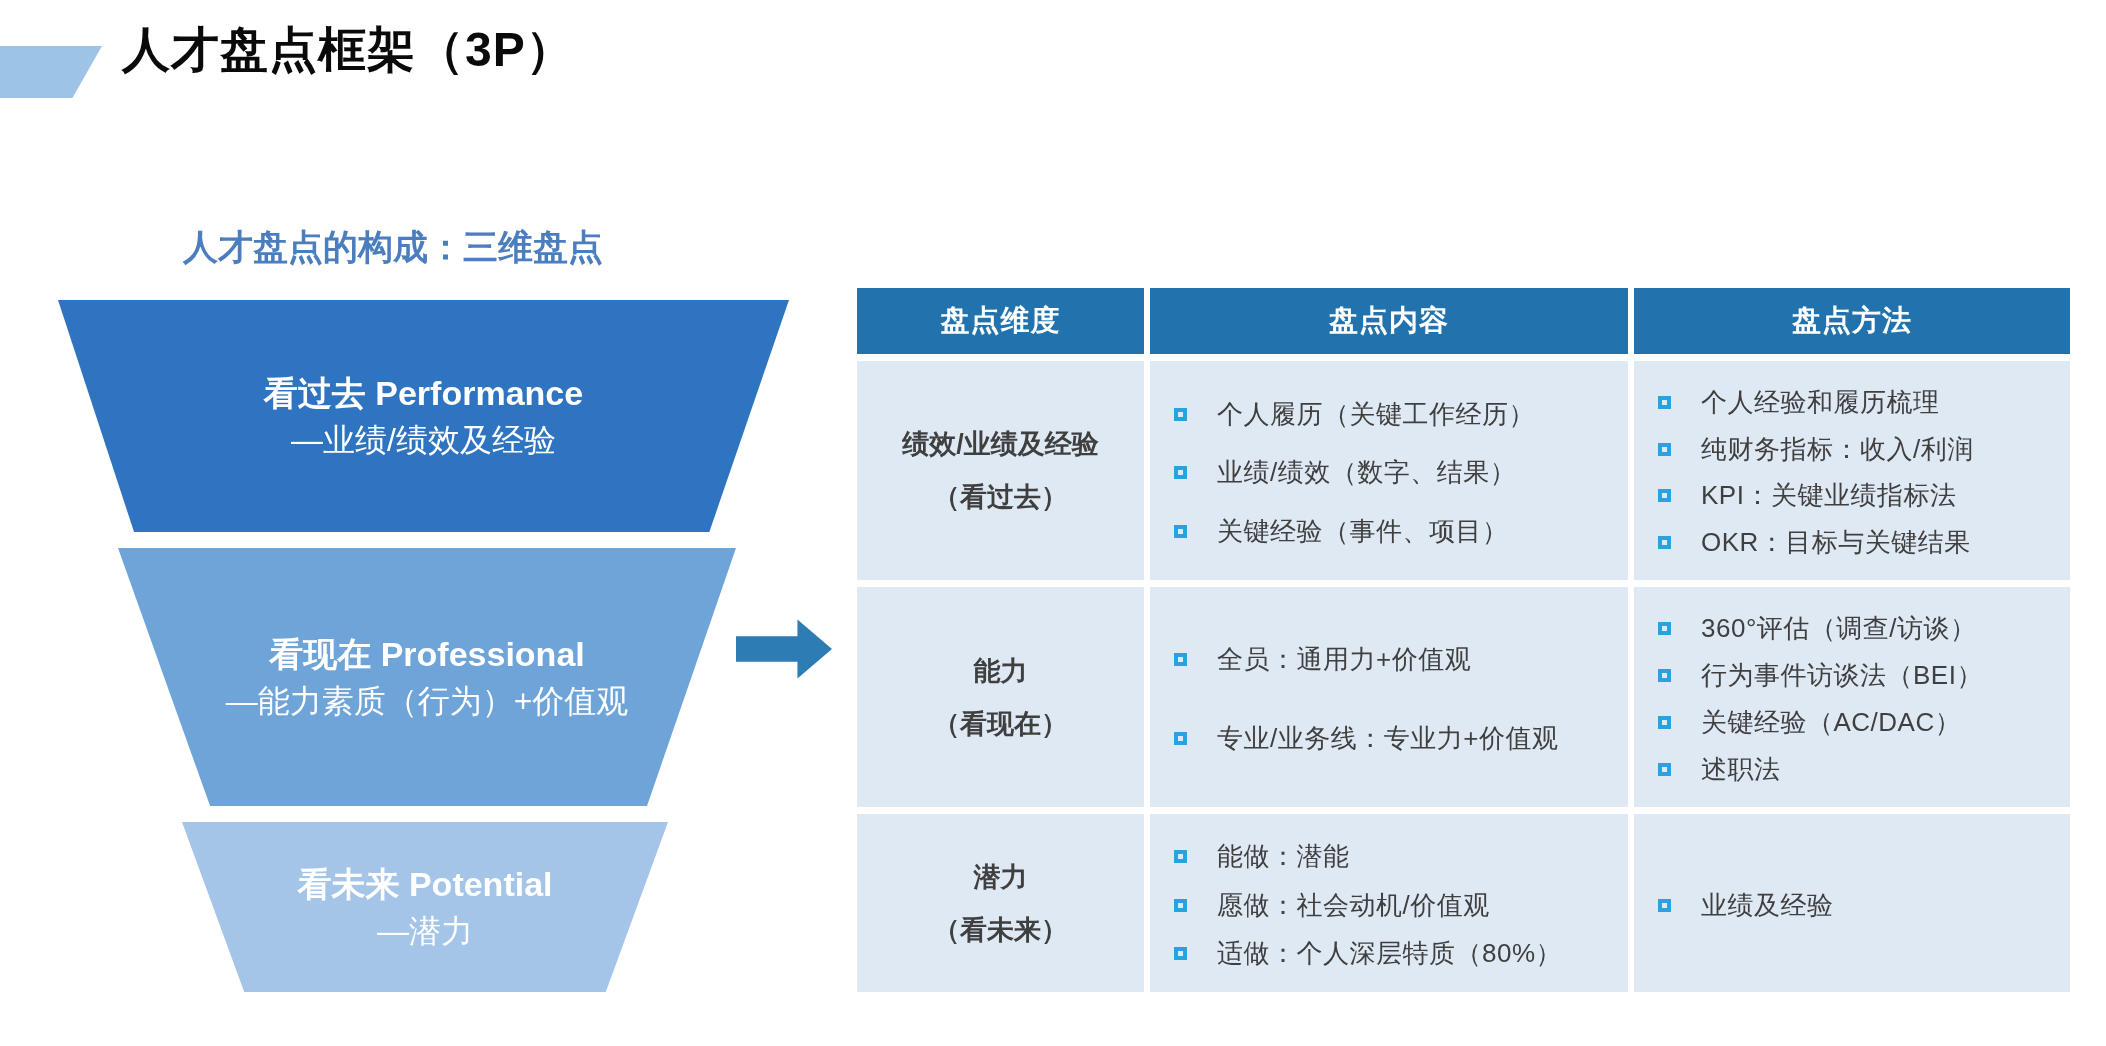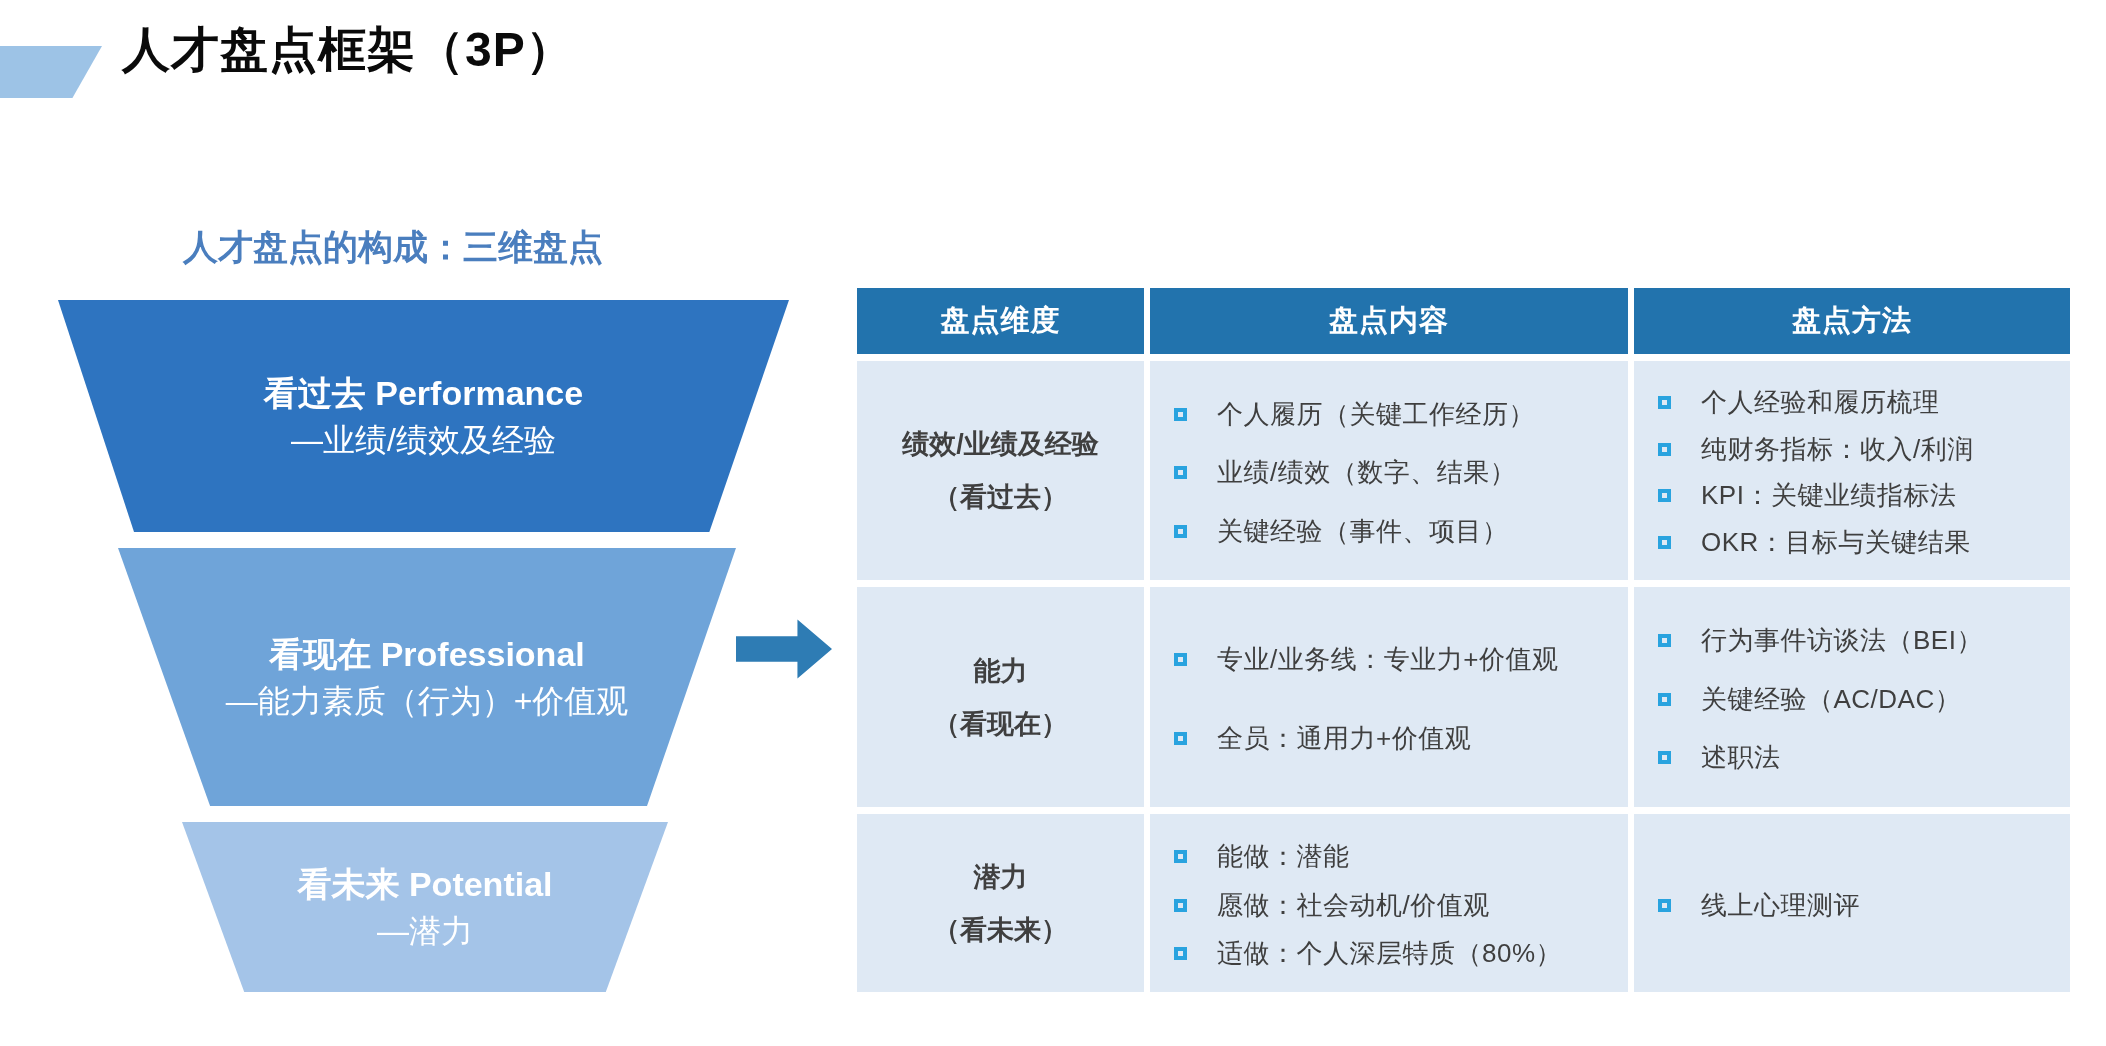--- a/index.html
+++ b/index.html
@@ -179,28 +179,32 @@
           <span class="bullet-text">OKR：目标与关键结果</span>
         </div>
       </div>
       <div class="cell dim-cell">
         <div class="dim-line">能力</div>
         <div class="dim-line">（看现在）</div>
       </div>
       <div class="cell list-cell">
         <div class="bullet-item">
           <span class="bullet"></span>
+          <span class="bullet-text">全员：通用力+价值观</span>
+        </div>
+        <div class="bullet-item">
+          <span class="bullet"></span>
           <span class="bullet-text">专业/业务线：专业力+价值观</span>
         </div>
-        <div class="bullet-item">
-          <span class="bullet"></span>
-          <span class="bullet-text">全员：通用力+价值观</span>
-        </div>
-      </div>
-      <div class="cell list-cell">
+      </div>
+      <div class="cell list-cell">
+        <div class="bullet-item">
+          <span class="bullet"></span>
+          <span class="bullet-text">360°评估（调查/访谈）</span>
+        </div>
         <div class="bullet-item">
           <span class="bullet"></span>
           <span class="bullet-text">行为事件访谈法（BEI）</span>
         </div>
         <div class="bullet-item">
           <span class="bullet"></span>
           <span class="bullet-text">关键经验（AC/DAC）</span>
         </div>
         <div class="bullet-item">
           <span class="bullet"></span>
@@ -221,18 +225,18 @@
           <span class="bullet-text">愿做：社会动机/价值观</span>
         </div>
         <div class="bullet-item">
           <span class="bullet"></span>
           <span class="bullet-text">适做：个人深层特质（80%）</span>
         </div>
       </div>
       <div class="cell list-cell">
         <div class="bullet-item">
           <span class="bullet"></span>
-          <span class="bullet-text">线上心理测评</span>
+          <span class="bullet-text">业绩及经验</span>
         </div>
       </div>
     </div>
 
 </div>
 
 </body></html>

